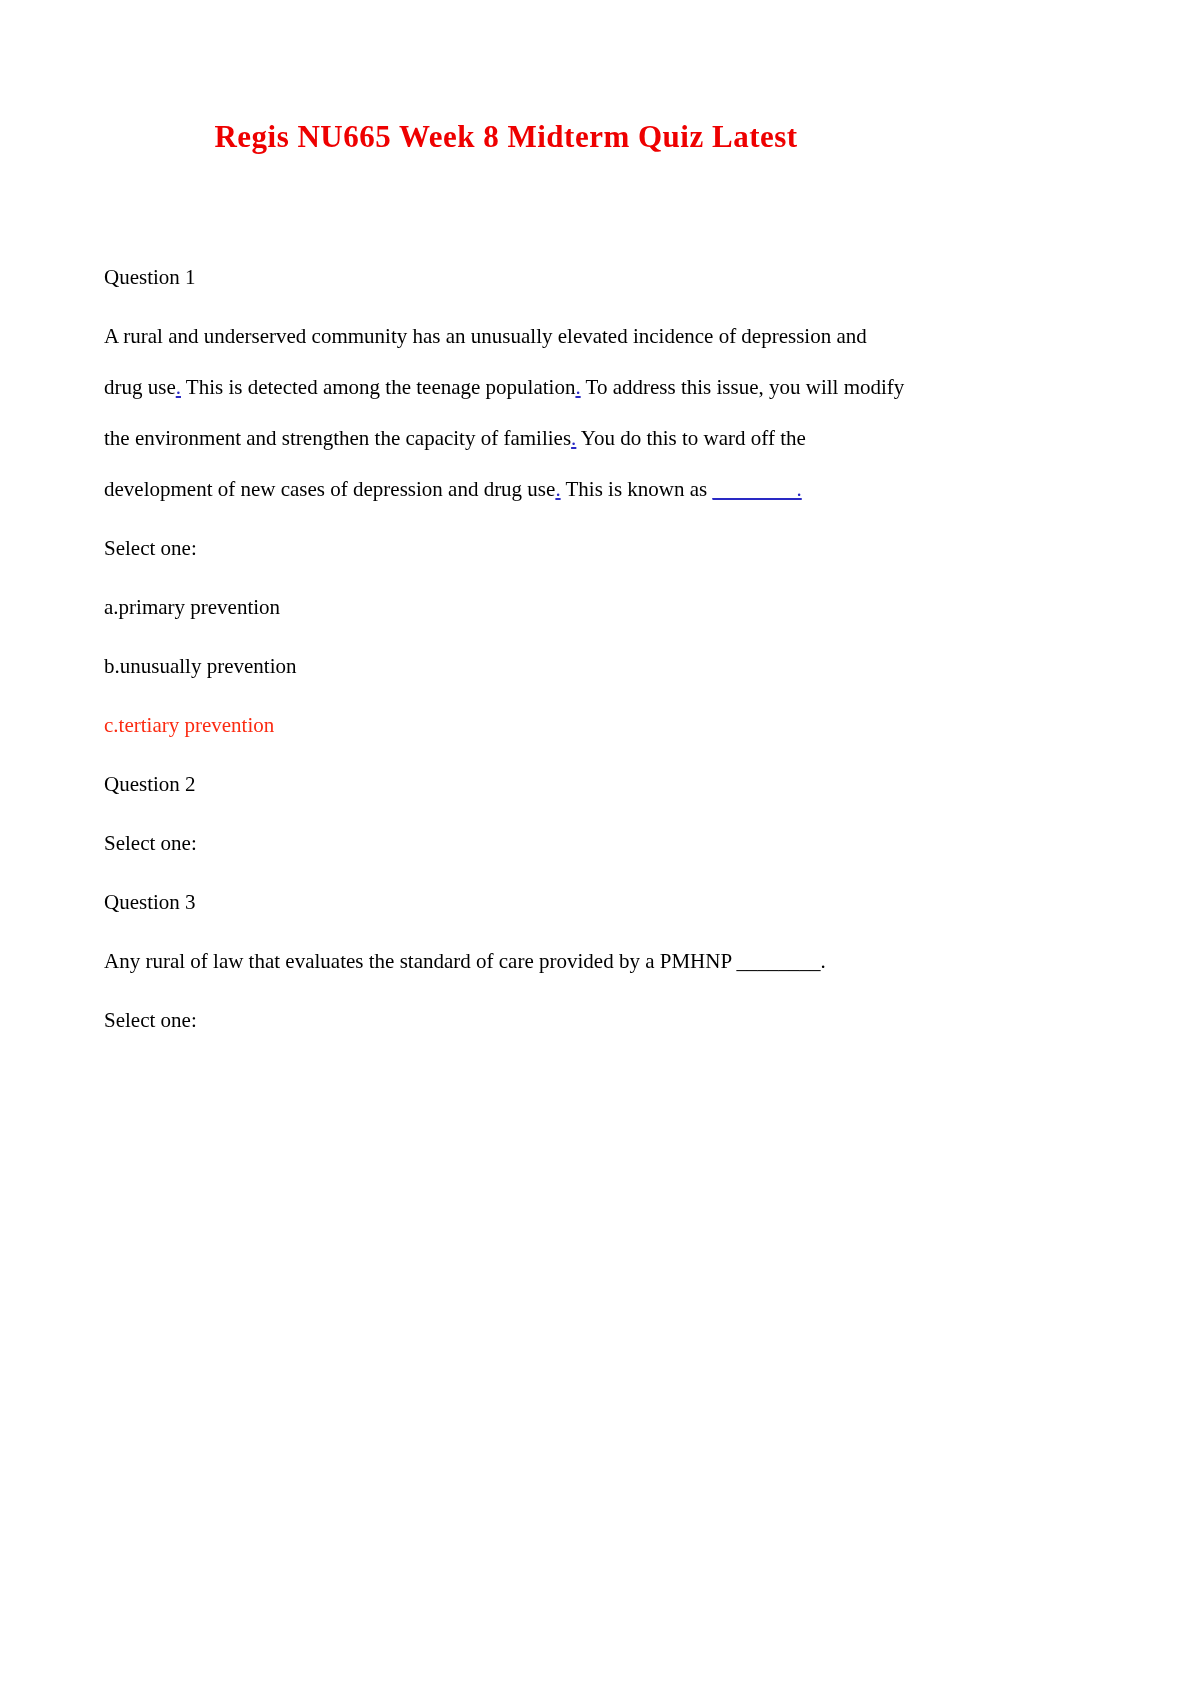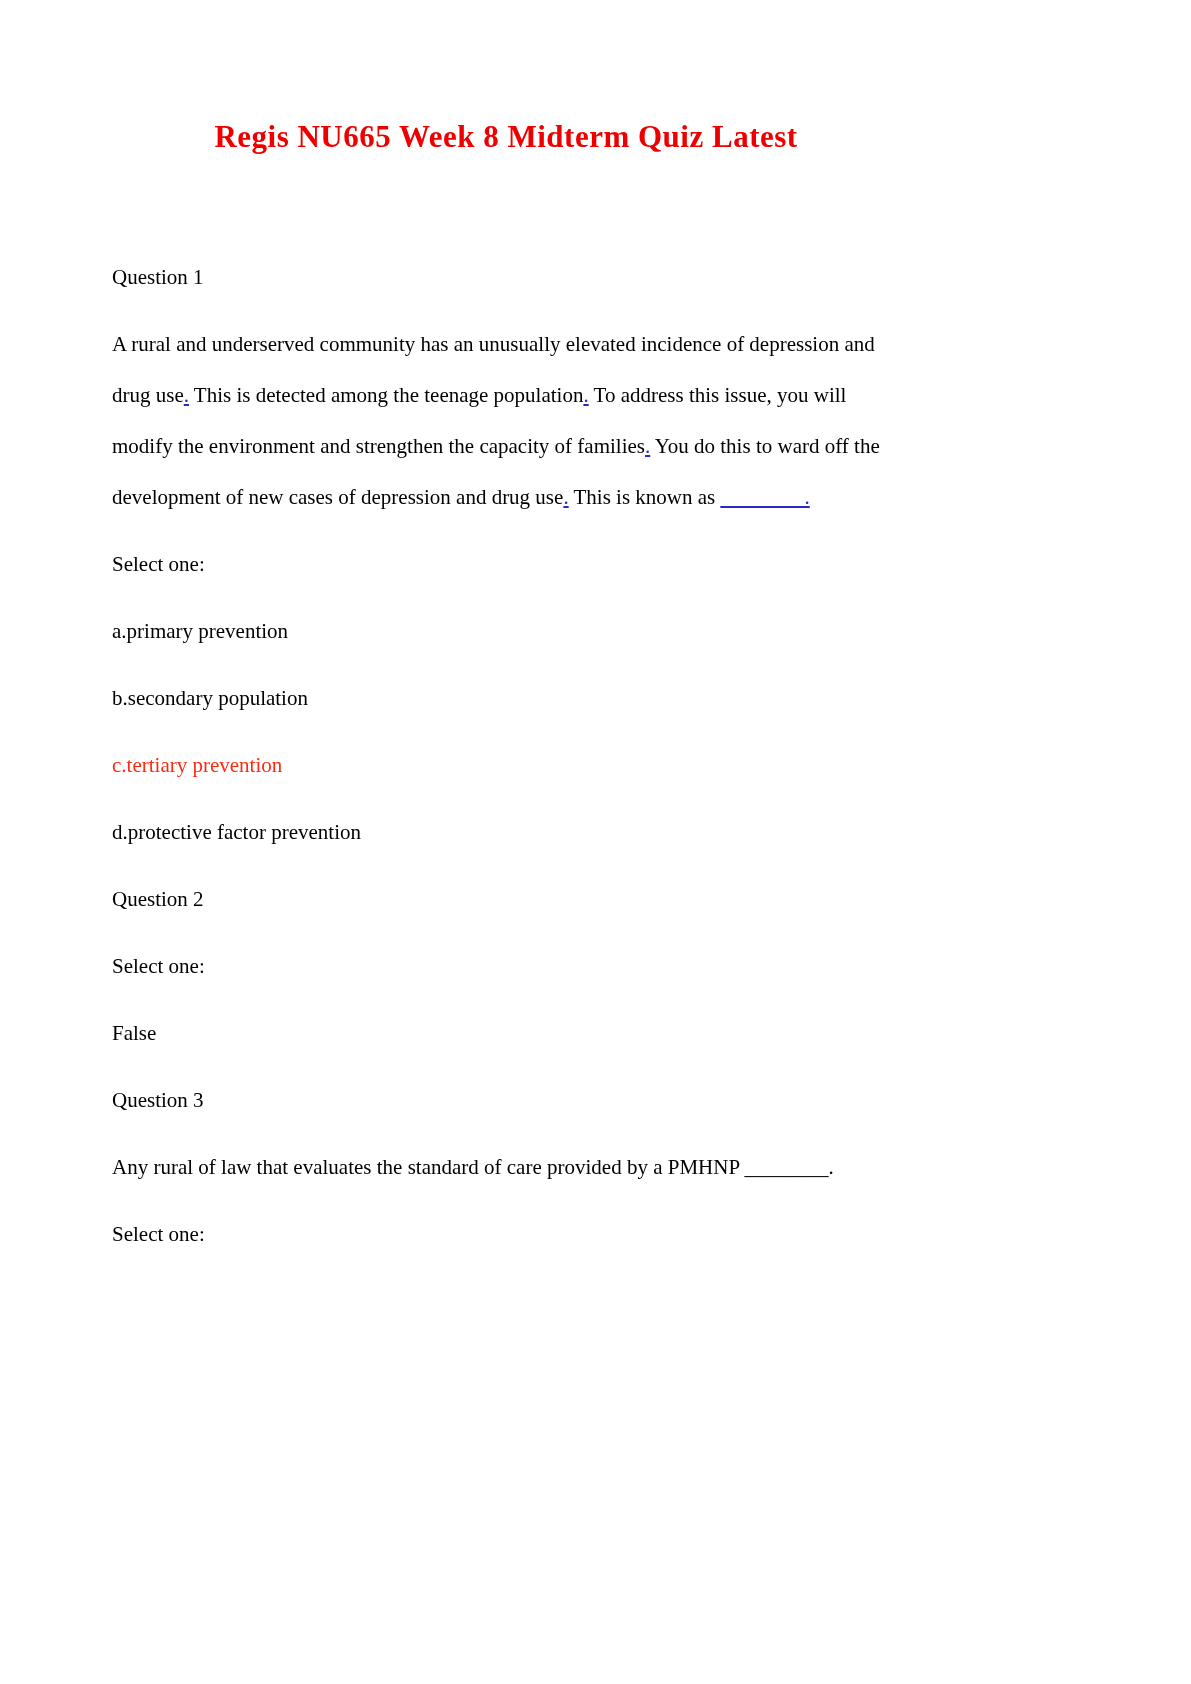--- a/index.html
+++ b/index.html
@@ -32,21 +32,21 @@
     font-size: 31px;
     font-weight: bold;
     color: var(--title-color);
     line-height: 38px;
     letter-spacing: 0.5px;
   }
   .content {
     width: 820px;
   }
   .content p {
-    margin: 16px;
+    margin: 8px;
     line-height: 51px;
     text-align: left;
   }
   .blank {
     color: var(--blank-color);
     text-decoration: underline;
   }
   .answer {
     color: var(--answer-color);
   }
@@ -57,26 +57,24 @@
 <div class="page">
 
   <h1 class="doc-title">Regis NU665 Week 8 Midterm Quiz Latest</h1>
 
   <div class="content">
 
     <p>Question 1</p>
     <p><span>A rural and underserved community has an unusually elevated incidence of depression and drug use</span><span class="blank">.</span><span> This is detected among the teenage population</span><span class="blank">.</span><span> To address this issue, you will modify the environment and strengthen the capacity of families</span><span class="blank">.</span><span> You do this to ward off the development of new cases of depression and drug use</span><span class="blank">.</span><span> This is known as </span><span class="blank">________.</span></p>
     <p>Select one:</p>
     <p>a.primary prevention</p>
-    <p>b.secondary population</p>
+    <p>b.unusually prevention</p>
     <p class="answer">c.tertiary prevention</p>
-    <p>d.protective factor prevention</p>
 
     <p>Question 2</p>
     <p>Select one:</p>
-    <p>False</p>
 
     <p>Question 3</p>
     <p>Any rural of law that evaluates the standard of care provided by a PMHNP ________.</p>
     <p>Select one:</p>
 
   </div>
 </div>
 
 </body></html>

